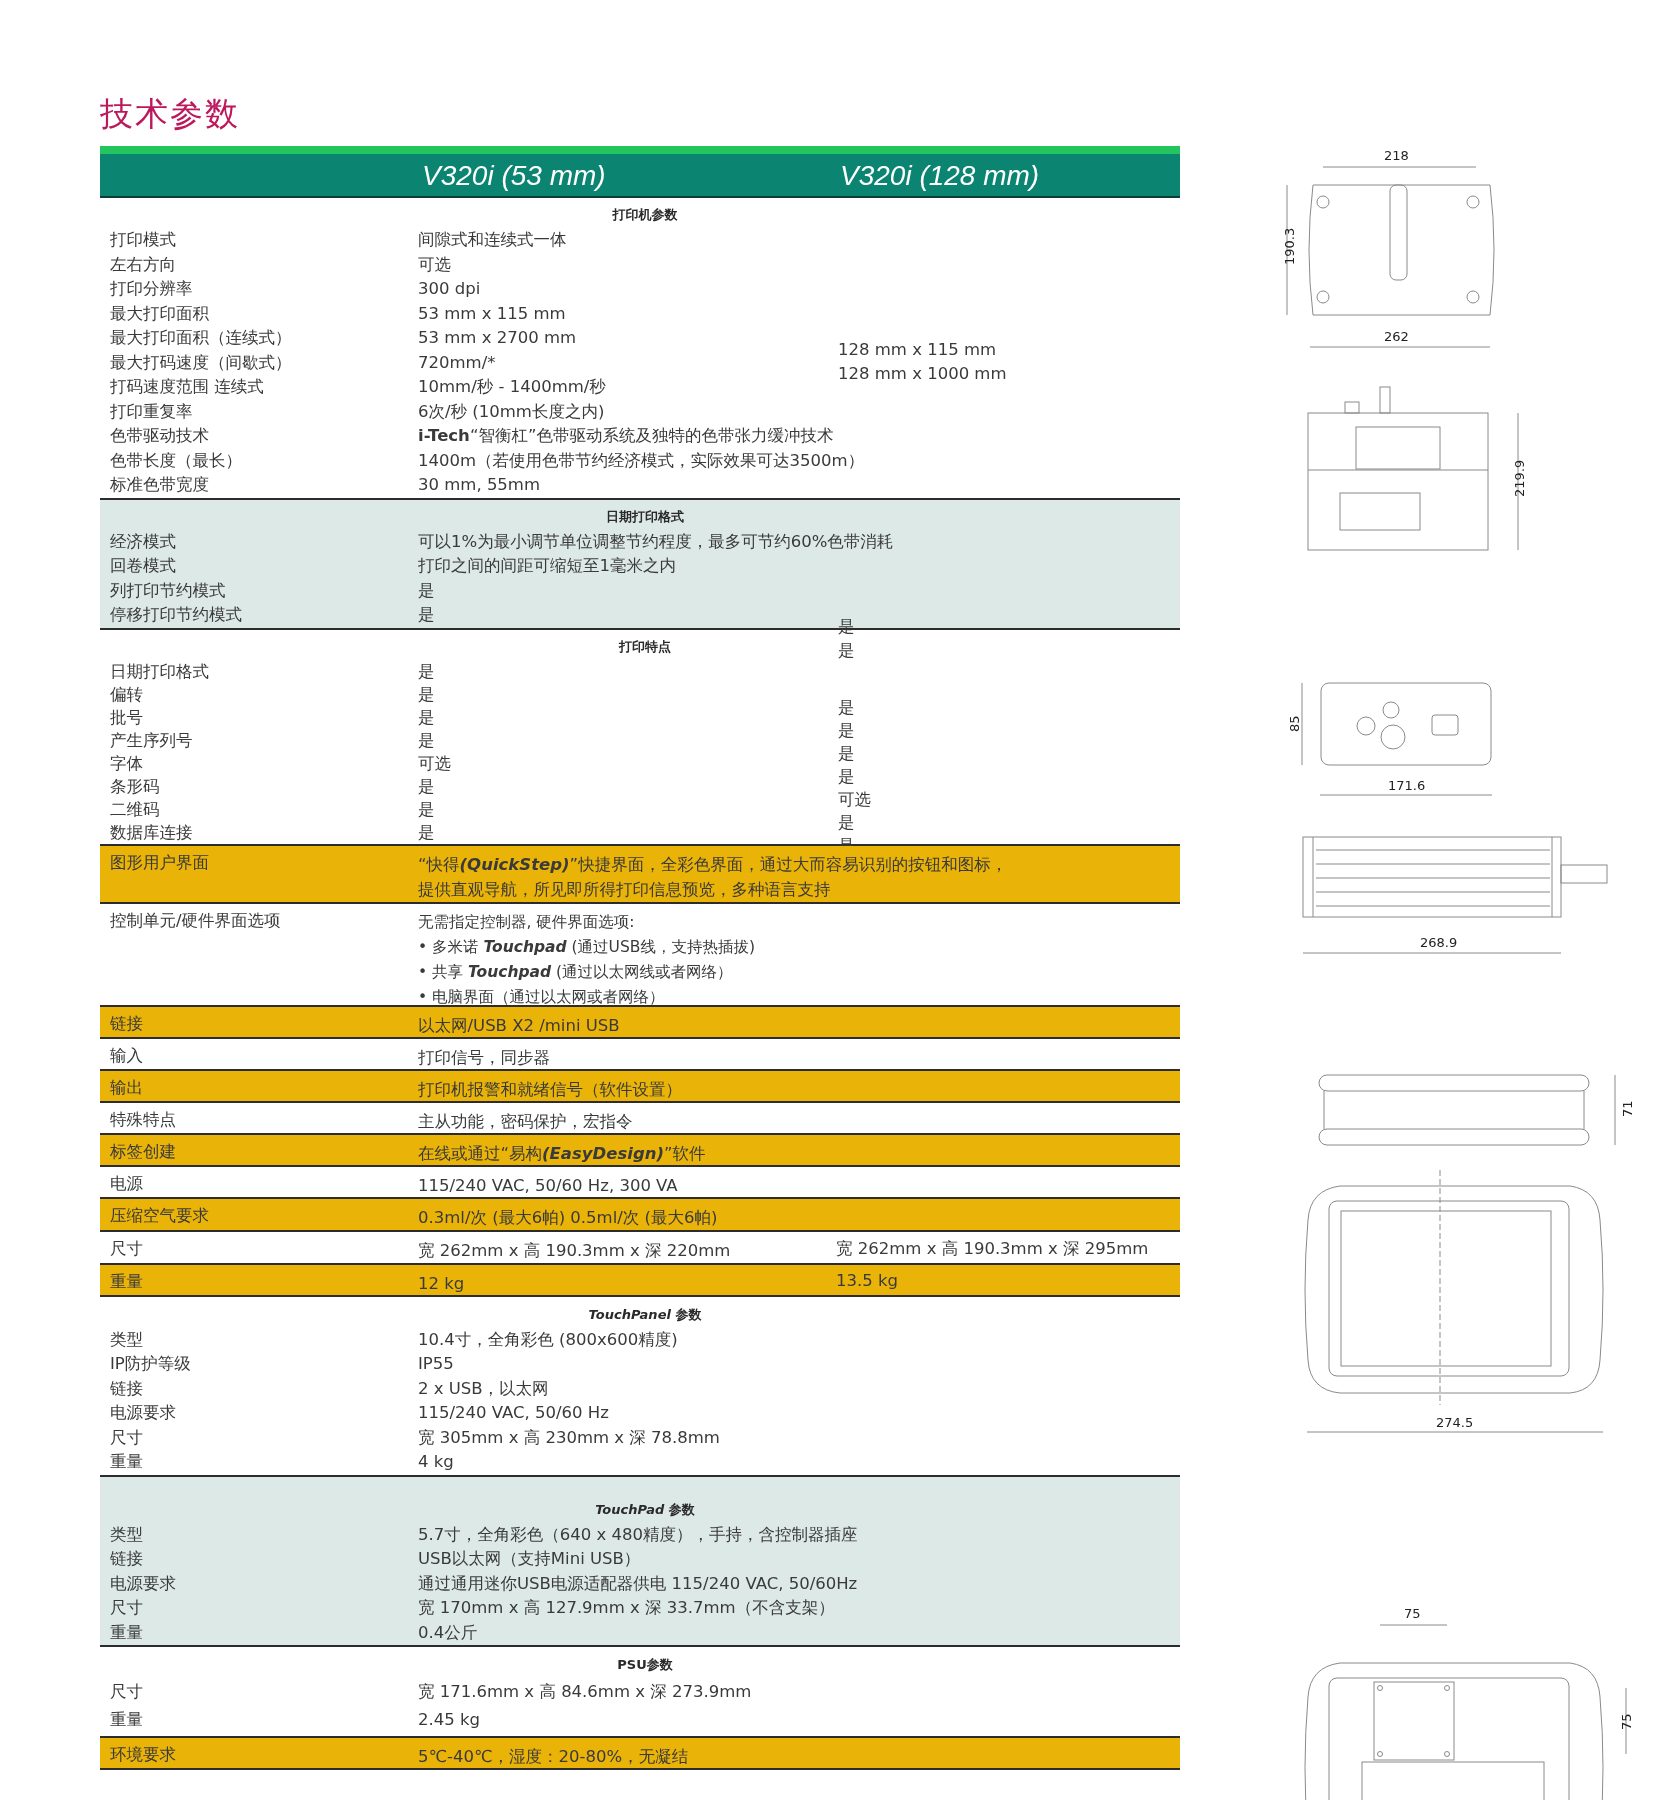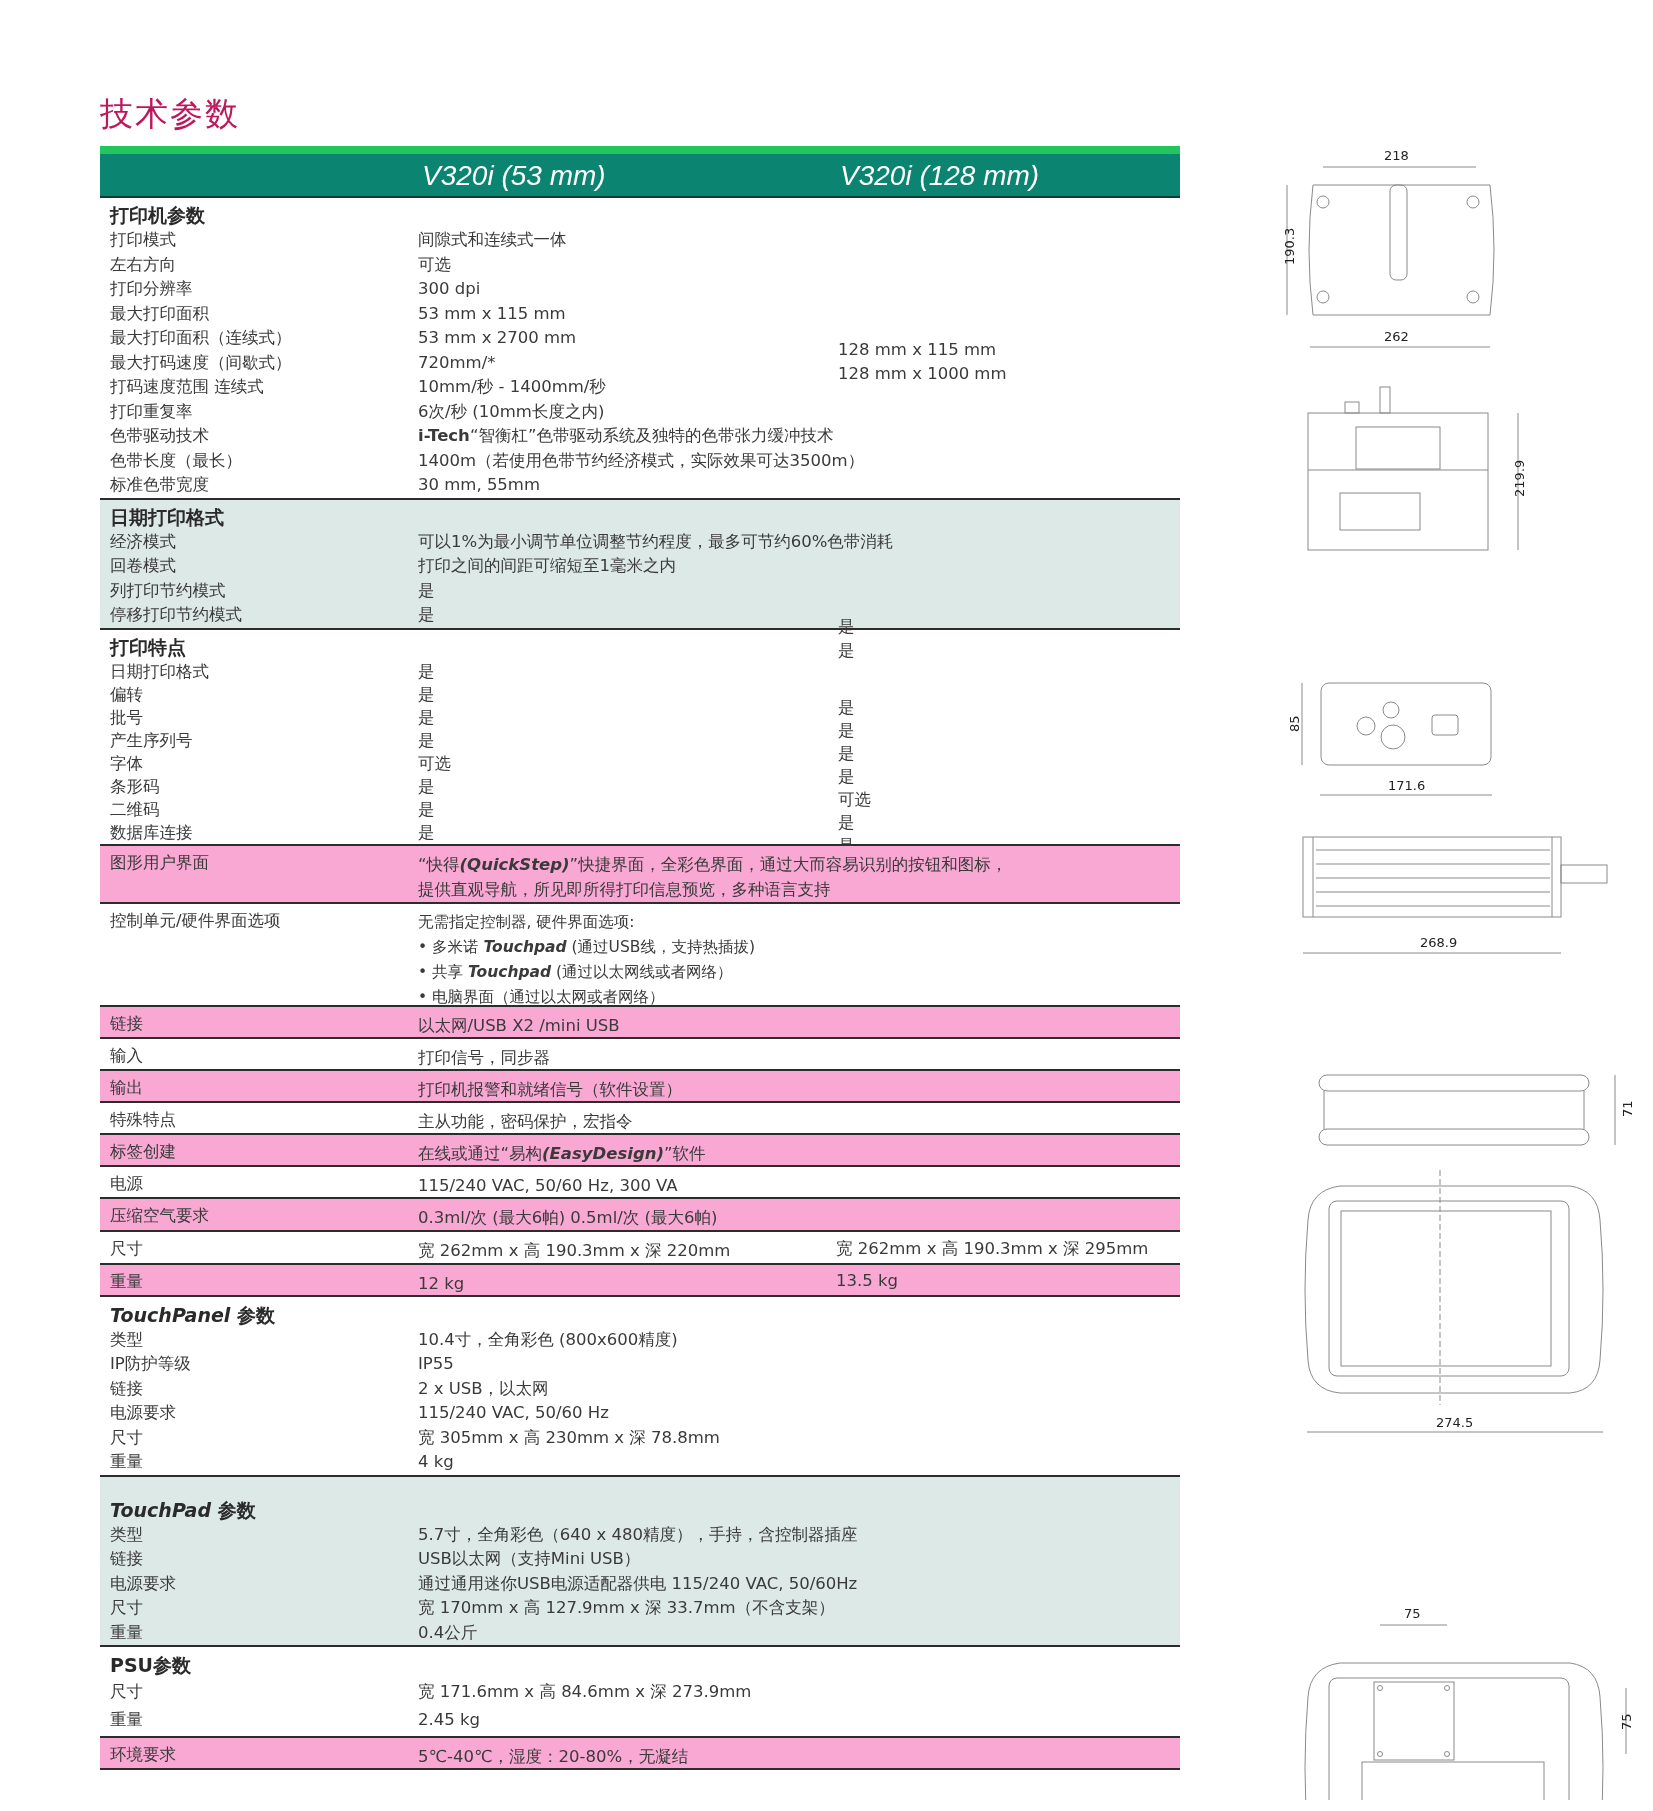--- a/index.html
+++ b/index.html
@@ -5,31 +5,31 @@
   * { box-sizing: border-box; margin: 0; padding: 0; }
   html, body { width: 1653px; height: 1811px; background: #ffffff; overflow: hidden; }
   body { position: relative; font-family: "DejaVu Sans", "Liberation Sans", sans-serif; color: #3a3a3a; }
   .title { position: absolute; left: 100px; top: 92px; font-size: 33px; color: #be185d; font-weight: normal; letter-spacing: 2px; }
   .table { position: absolute; left: 100px; top: 146px; width: 1080px; }
   .hdr { height: 52px; background: #0b8472; border-top: 8px solid #22c55e; border-bottom: 2px solid #0d3b36; position: relative; font-style: italic; }
   .hdr span { position: absolute; top: 6px; font-size: 28px; color: #ffffff; font-family: "Liberation Sans", sans-serif; font-weight: normal; }
   .sec { position: relative; }
   .sec.shade { background: #dde9e7; }
   .sec.bb { border-bottom: 2px solid #2c2c2c; }
-  .sec-title { height: 28px; padding-left: 10px; font-size: 19px; color: #2a2a2a; font-weight: bold; line-height: 30px; }
+  .sec-title { height: 28px; padding-left: 10px; font-size: 13px; color: #2a2a2a; font-weight: bold; line-height: 30px; text-align: center; }
   .sec-title i { font-style: italic; }
   .row { position: relative; height: 24.5px; font-size: 16.5px; line-height: 24px; }
   .row .k { position: absolute; left: 10px; }
   .row .v1 { position: absolute; left: 318px; white-space: nowrap; }
   .row .v2 { position: absolute; left: 738px; white-space: nowrap; margin-top: 36px; }
   .single { position: relative; border-bottom: 2px solid #2c2c2c; font-size: 16.5px; }
   .single .k { position: absolute; left: 10px; top: 6px; }
   .single .v1 { position: absolute; left: 318px; top: 6px; white-space: nowrap; line-height: 25px; }
   .single .v2 { position: absolute; left: 736px; top: 6px; white-space: nowrap; }
-  .single.shade { background: #f9a8d4; }
+  .single.shade { background: #eab308; }
   b.em { font-weight: bold; font-style: italic; }
   .drw { position: absolute; }
   .drw text { font-family: "DejaVu Sans", sans-serif; font-size: 13px; fill: #222; }
 </style>
 </head>
 <body>
 
 <div class="title">技术参数</div>
 
 <div class="table">

